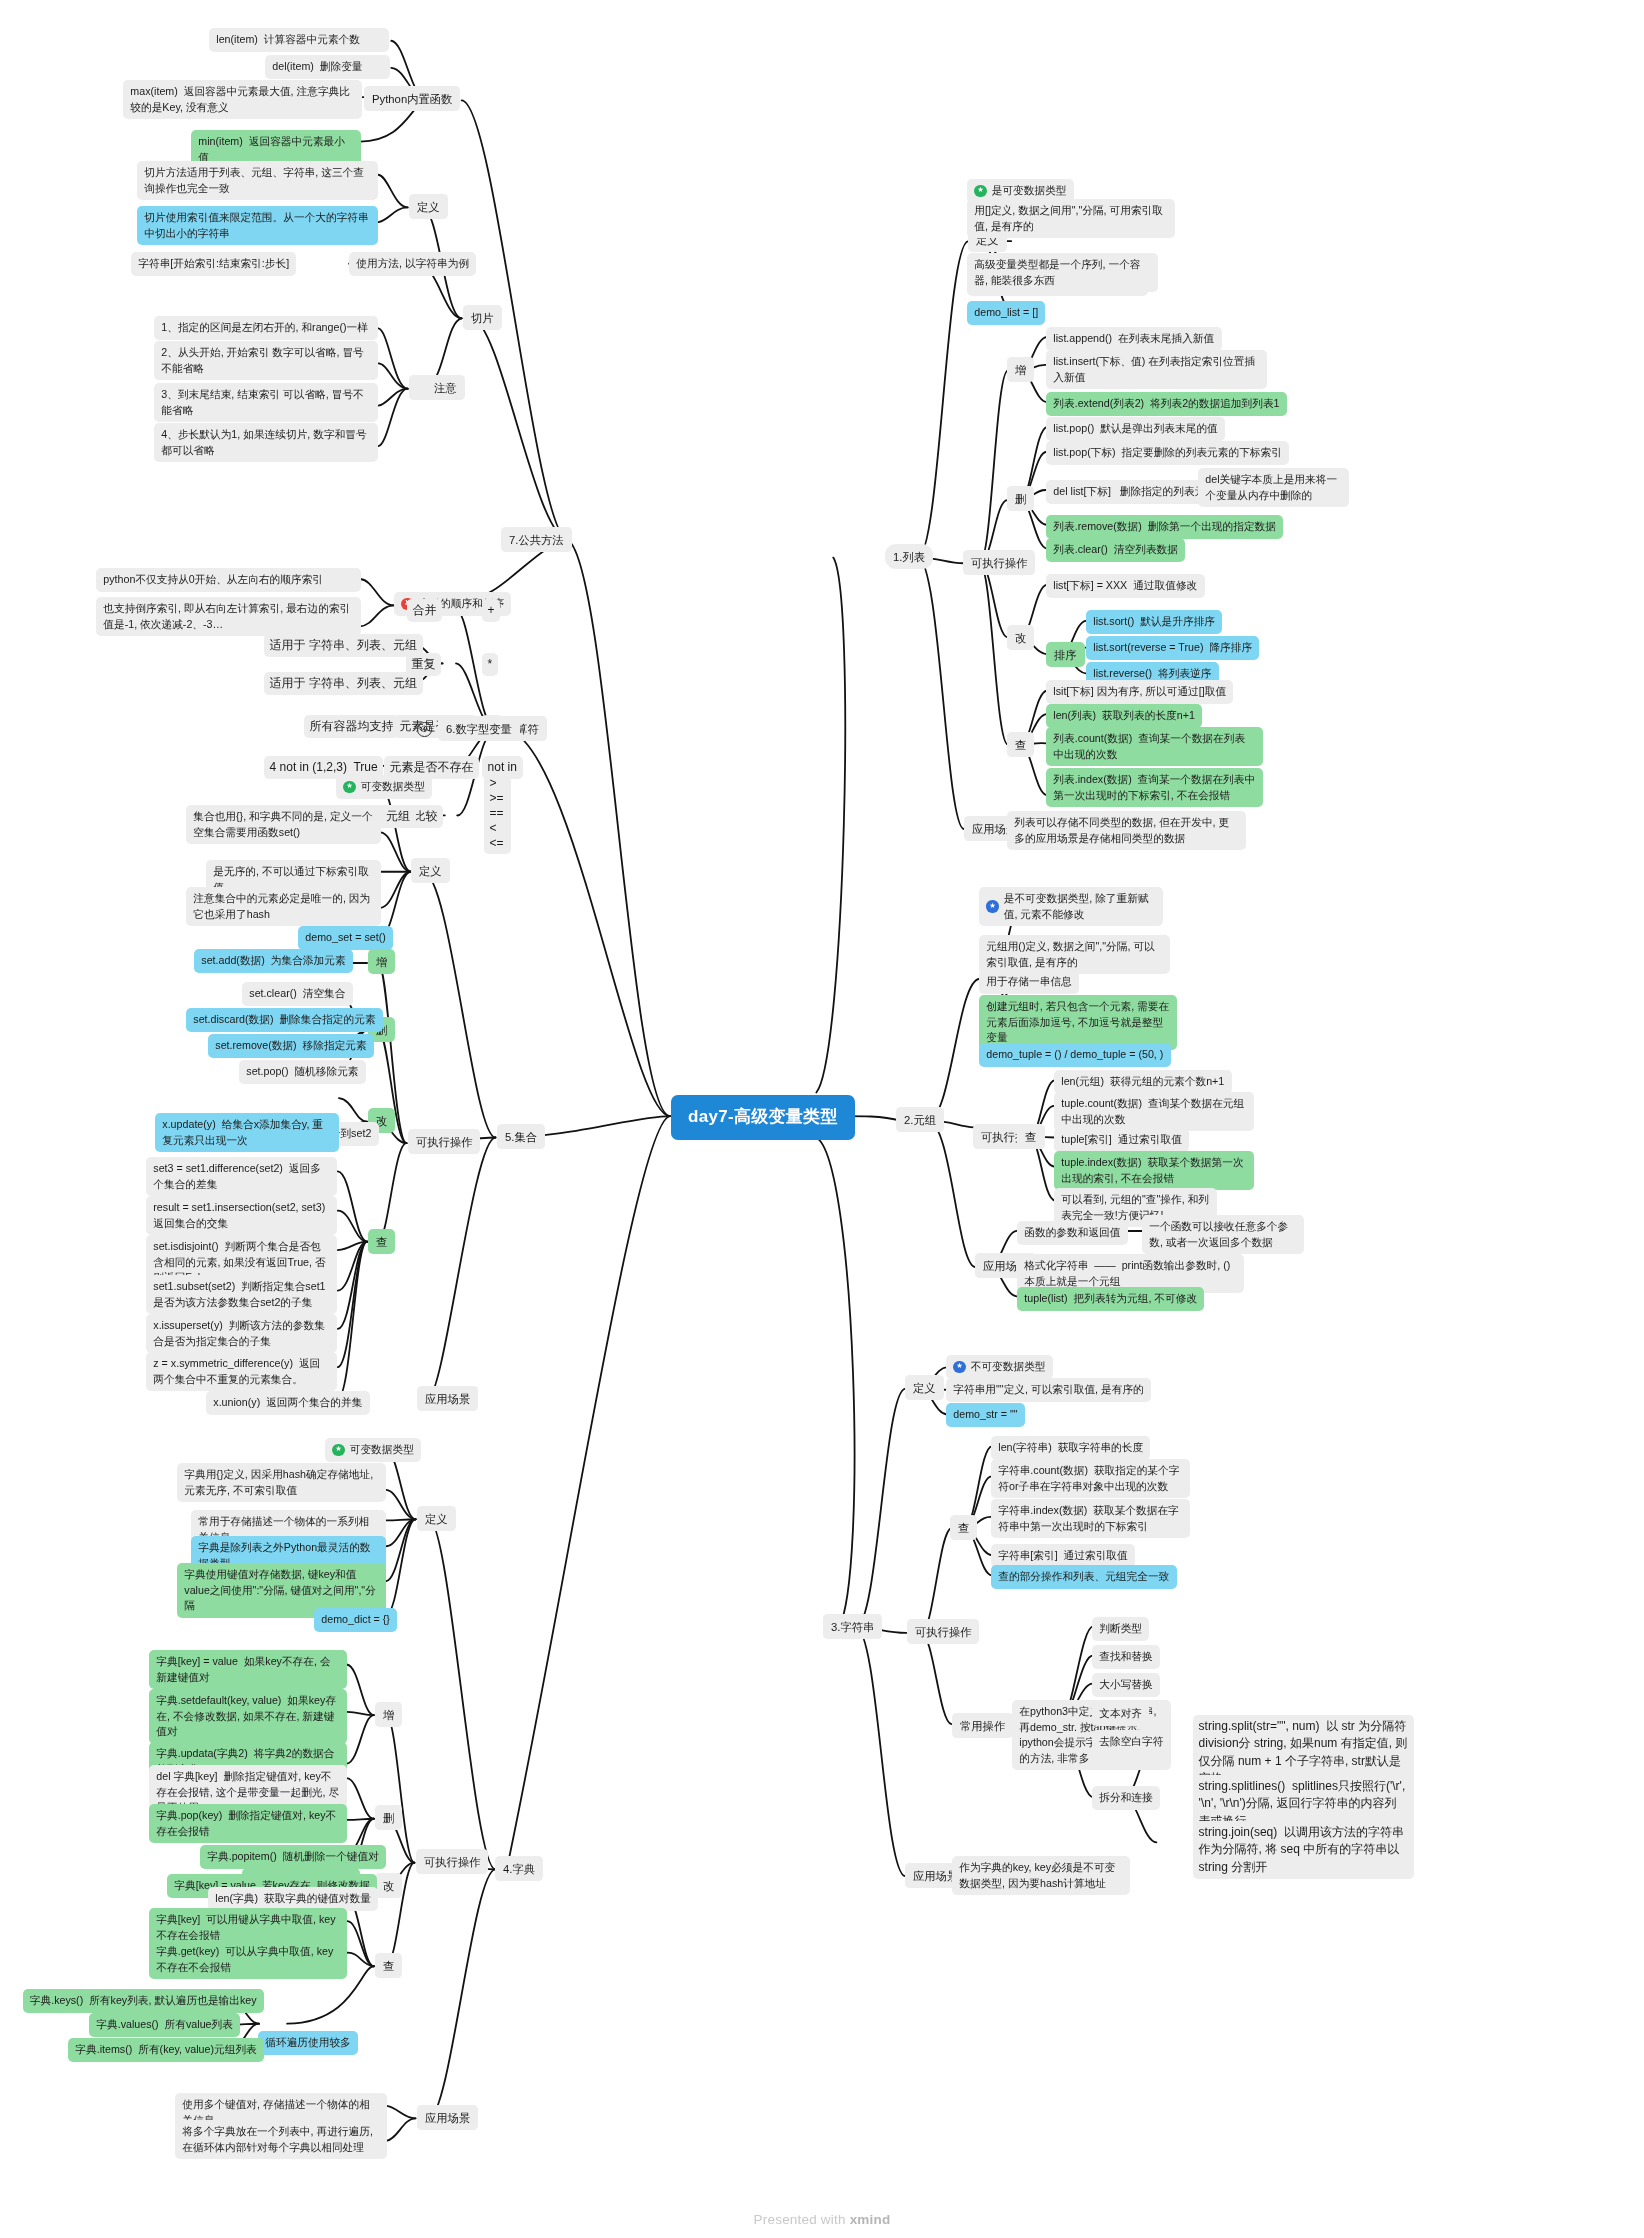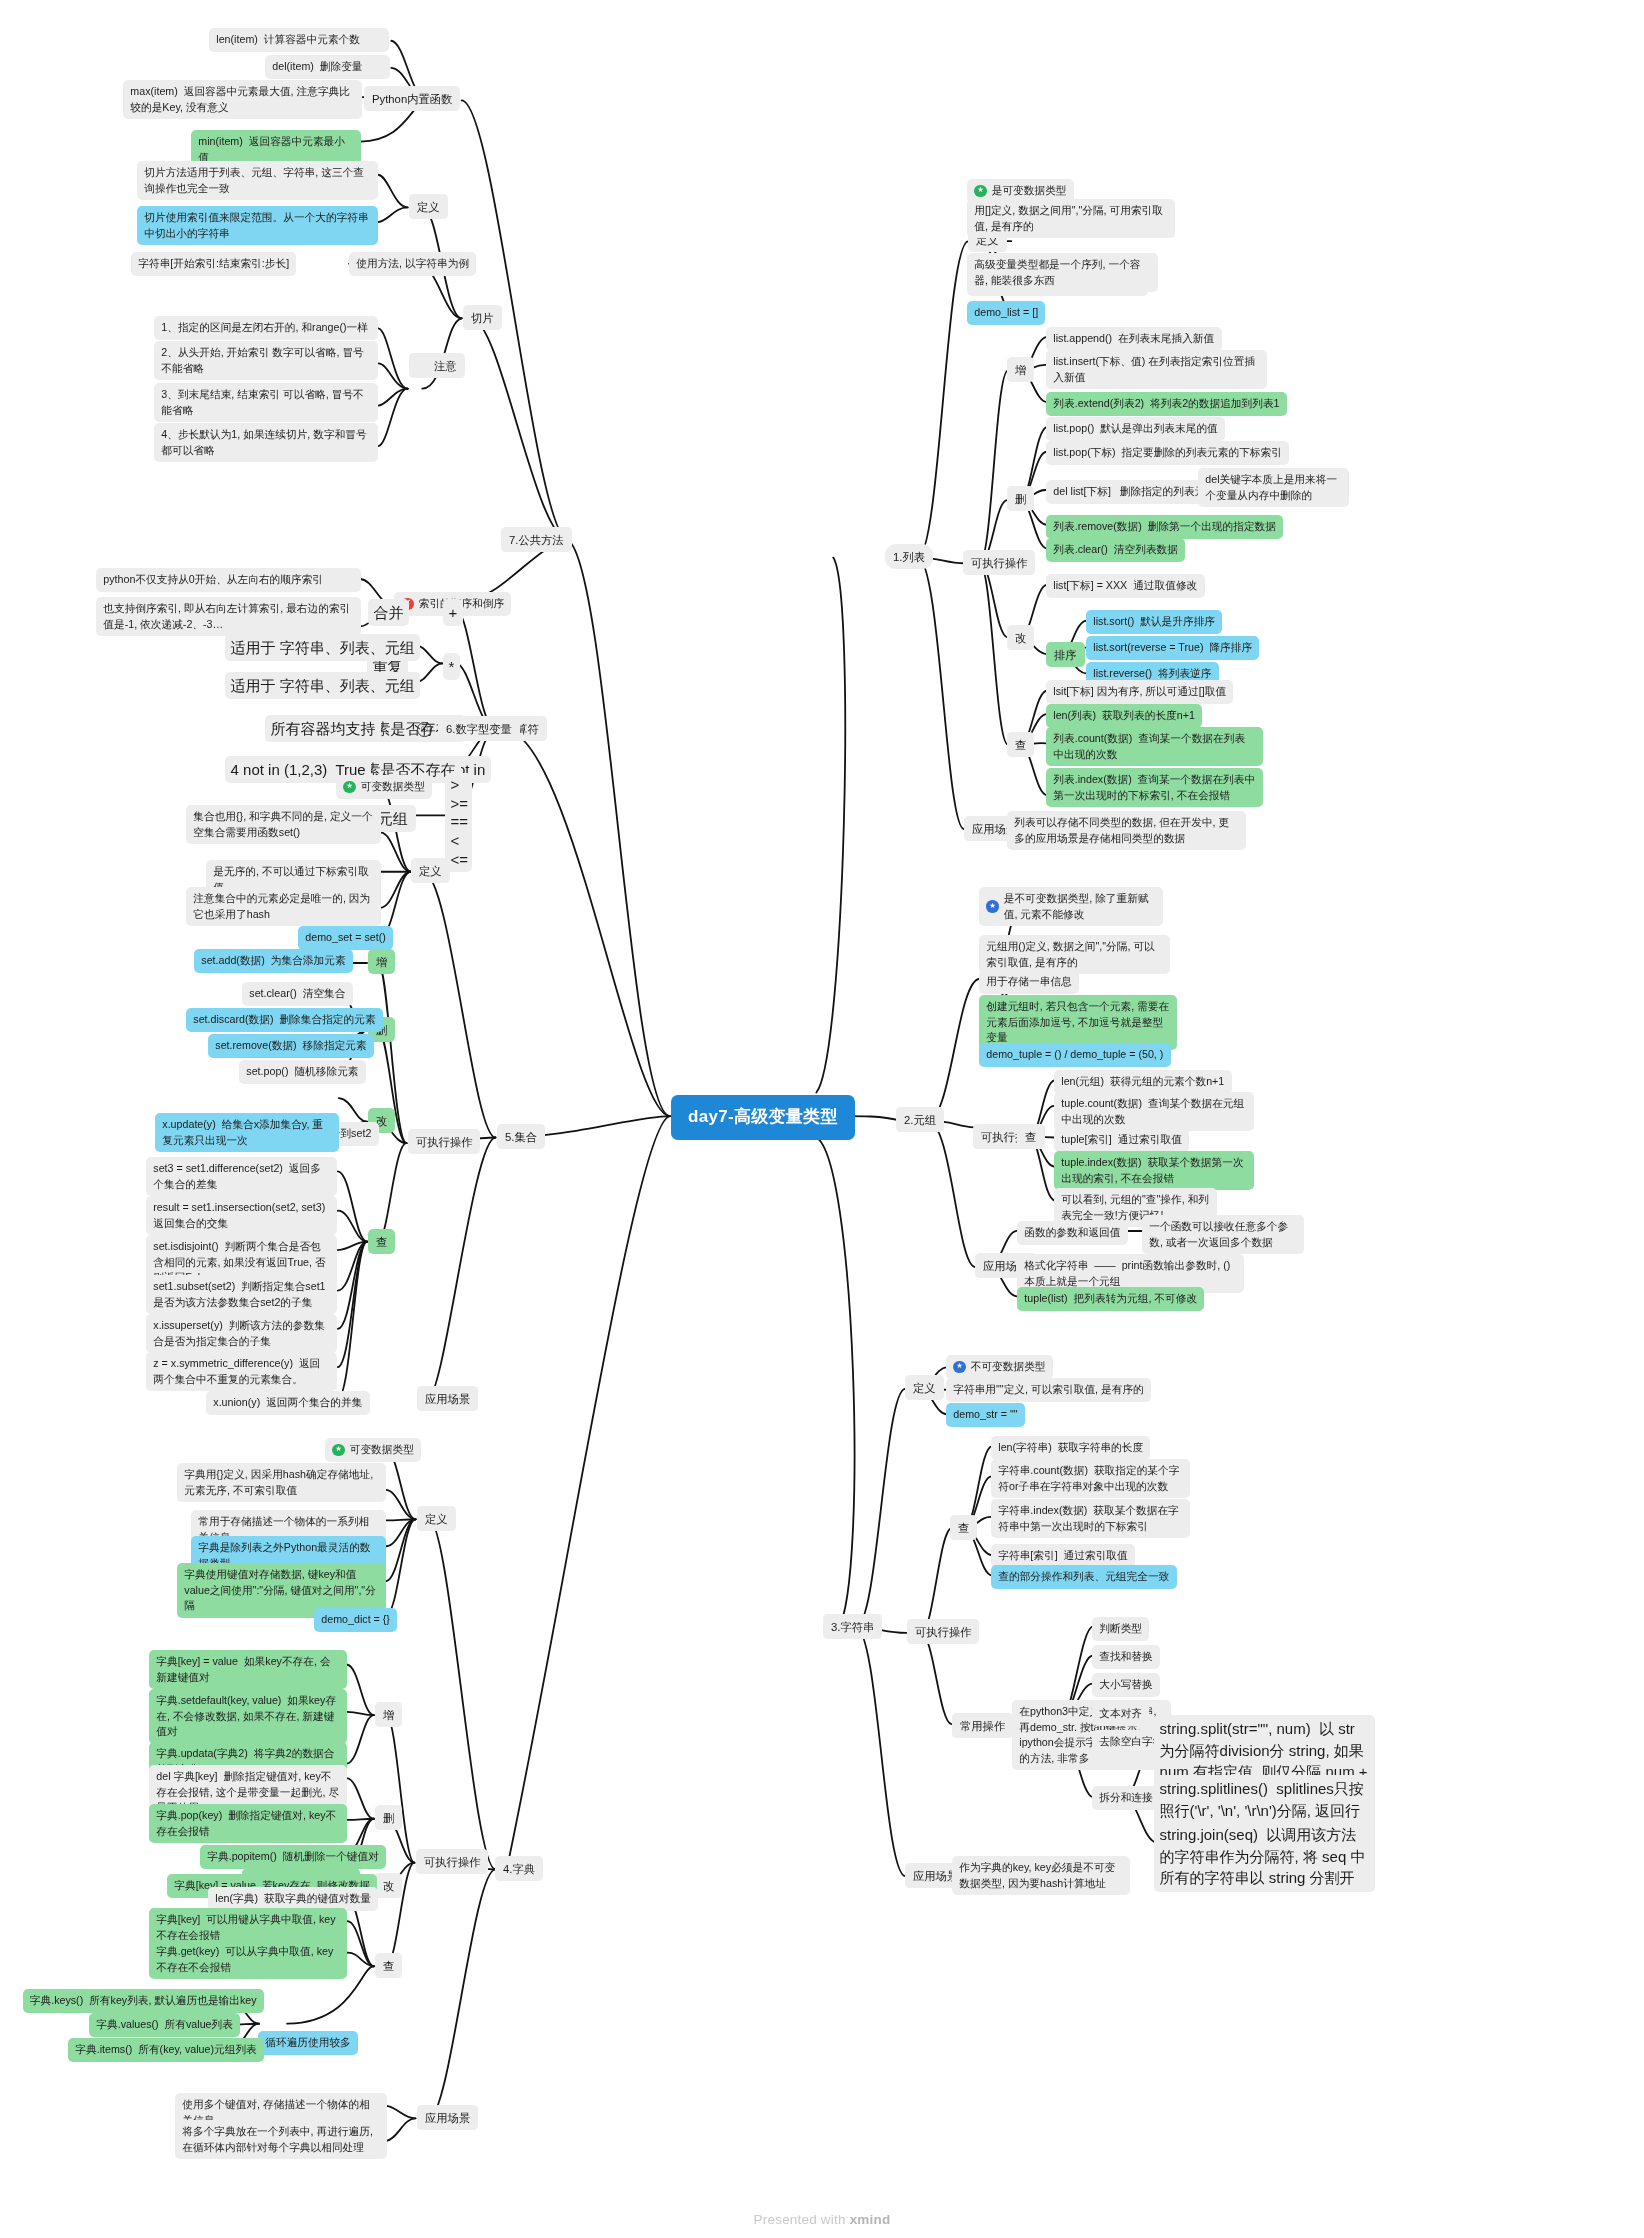--- a/index.html
+++ b/index.html
@@ -23,21 +23,21 @@
     line-height: 1.45;
     background: #ededed;
     color: #1b1b1b;
     white-space: pre-wrap;
     display: flex;
     align-items: center;
   }
   .node.gray   { background:#ededed; }
   .node.green  { background:#8fdca0; }
   .node.blue   { background:#7fd6f2; }
-  .node.tiny   { font-size:15px; padding:2.8px 5.6px; }
+  .node.tiny   { font-size:12px; padding:2.8px 5.6px;margin-left:39px; }
   .node.lbl    { background:#ededed; font-size:11.3px; padding:4.5px 8px; border-radius:4.5px;}
   .node.lblgreen { background:#8fdca0; font-size:11.3px; padding:4.5px 8px; }
   .node.center {
     background:#1e88d6; color:#fff; font-size:17px; font-weight:bold;
     padding:10px 17px; border-radius:6.8px; letter-spacing:0.3px;
   }
   .badge {
     display:inline-flex; align-items:center; justify-content:center;
     width:12.4px; height:12.4px; border-radius:50%;
     margin-right:5px; font-size:7.3px; color:#fff; flex:0 0 auto;
@@ -283,21 +283,21 @@
 <div class="node green" style="left:191px; top:130px; width:170px;">min(item)  返回容器中元素最小值</div>
 
 <div class="node lbl" style="left:463px; top:305px;">切片</div>
 <div class="node lbl" style="left:409px; top:194px;">定义</div>
 <div class="node gray" style="left:137px; top:161px; width:241px;">切片方法适用于列表、元组、字符串, 这三个查询操作也完全一致</div>
 <div class="node blue" style="left:137px; top:206px; width:241px;">切片使用索引值来限定范围。从一个大的字符串中切出小的字符串</div>
 
 <div class="node gray" style="left:131px; top:252px;">字符串[开始索引:结束索引:步长]</div>
 <div class="node gray" style="left:349px; top:252px;">使用方法, 以字符串为例</div>
 
-<div class="node lbl" style="left:409px; top:353px;padding-left:25px;">注意</div>
+<div class="node lbl" style="left:409px; top:375px;padding-left:25px;">注意</div>
 <div class="node gray" style="left:154px; top:316px; width:224px;">1、指定的区间是左闭右开的, 和range()一样</div>
 <div class="node gray" style="left:154px; top:341px; width:224px;">2、从头开始, 开始索引 数字可以省略, 冒号不能省略</div>
 <div class="node gray" style="left:154px; top:383px; width:224px;">3、到末尾结束, 结束索引 可以省略, 冒号不能省略</div>
 <div class="node gray" style="left:154px; top:423px; width:224px;">4、步长默认为1, 如果连续切片, 数字和冒号都可以省略</div>
 
 <div class="node gray" style="left:394px; top:592px;">
   <span class="badge err">✘</span>
   <span>索引的顺序和倒序</span>
 </div>
 <div class="node gray" style="left:96px; top:568px; width:265px;">python不仅支持从0开始、从左向右的顺序索引</div>

